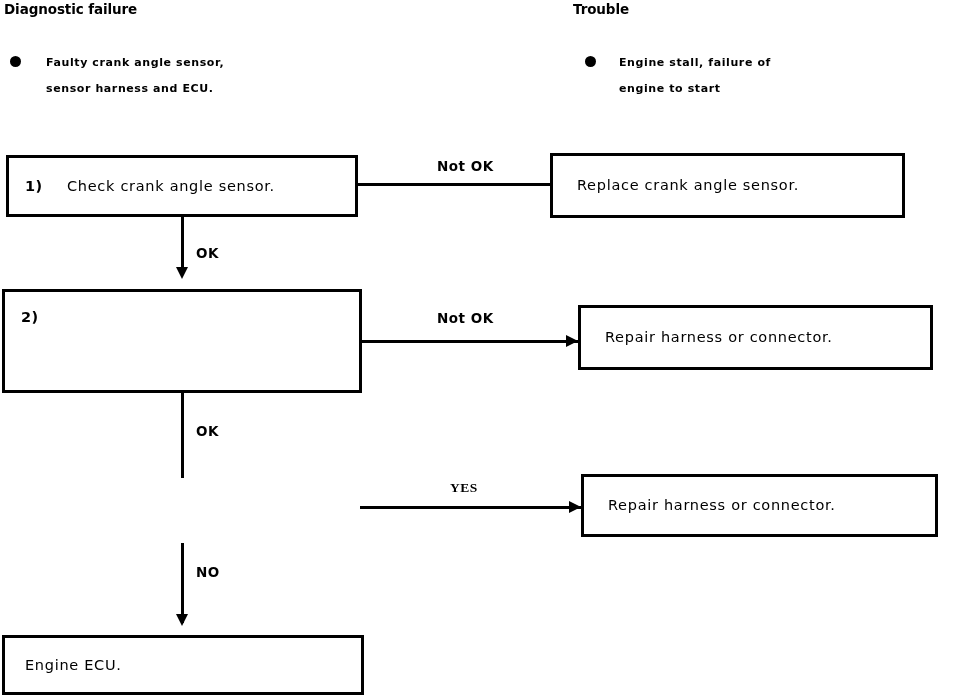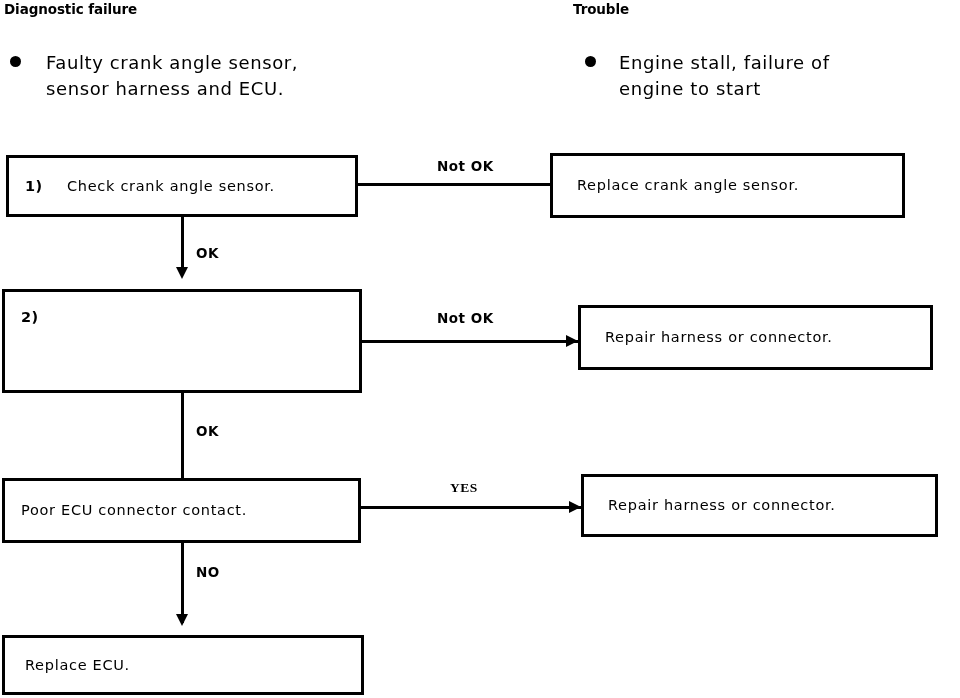--- a/index.html
+++ b/index.html
@@ -43,22 +43,22 @@
     top: 6px;
     width: 11px;
     height: 11px;
     background: #000000;
     border-radius: 50%;
   }
   .bullet-text {
     position: absolute;
     left: 36px;
     top: 0;
-    font-size: 18px;
-    font-weight: normal;
+    font-size: 11px;
+    font-weight: bold;
     line-height: 26px;
     letter-spacing: 0.6px;
     white-space: pre-line;
   }
   #bullet-left  { left: 10px;  top: 50px; width: 420px; }
   #bullet-right { left: 585px; top: 50px; width: 360px; }
   #bullet-right .bullet-text { left: 34px; }
 
   
   .flow-box {
@@ -216,33 +216,30 @@
   <div class="arrow-right" id="harrow2-head"></div>
   <div class="edge-label" id="label-notok2">Not OK</div>
 
   <div class="flow-box result-box" id="box-result2">
     <span class="box-text">Repair harness or connector.</span>
   </div>
 
   <div class="v-line" id="conn2-line"></div>
   <div class="edge-label" id="label-ok2">OK</div>
 
-  <div class="flow-box step-box" id="box-step3">
-    <span class="box-text">Poor ECU connector contact.</span>
-  </div>
 
   <div class="h-line" id="harrow3-line"></div>
   <div class="arrow-right" id="harrow3-head"></div>
   <div class="edge-label" id="label-yes">YES</div>
 
   <div class="flow-box result-box" id="box-result3">
     <span class="box-text">Repair harness or connector.</span>
   </div>
 
   <div class="v-line" id="conn3-line"></div>
   <div class="arrow-down" id="conn3-arrow"></div>
   <div class="edge-label" id="label-no">NO</div>
 
   <div class="flow-box step-box" id="box-step4">
-    <span class="box-text">Replace ECU.</span>
+    <span class="box-text">Engine ECU.</span>
   </div>
 
 </div>
 
 </body></html>

